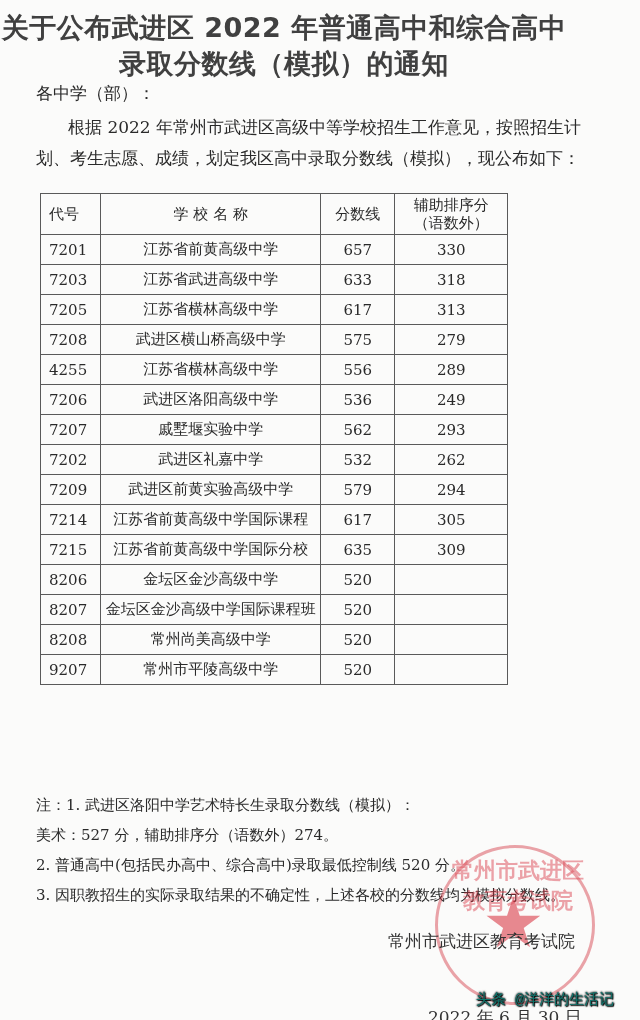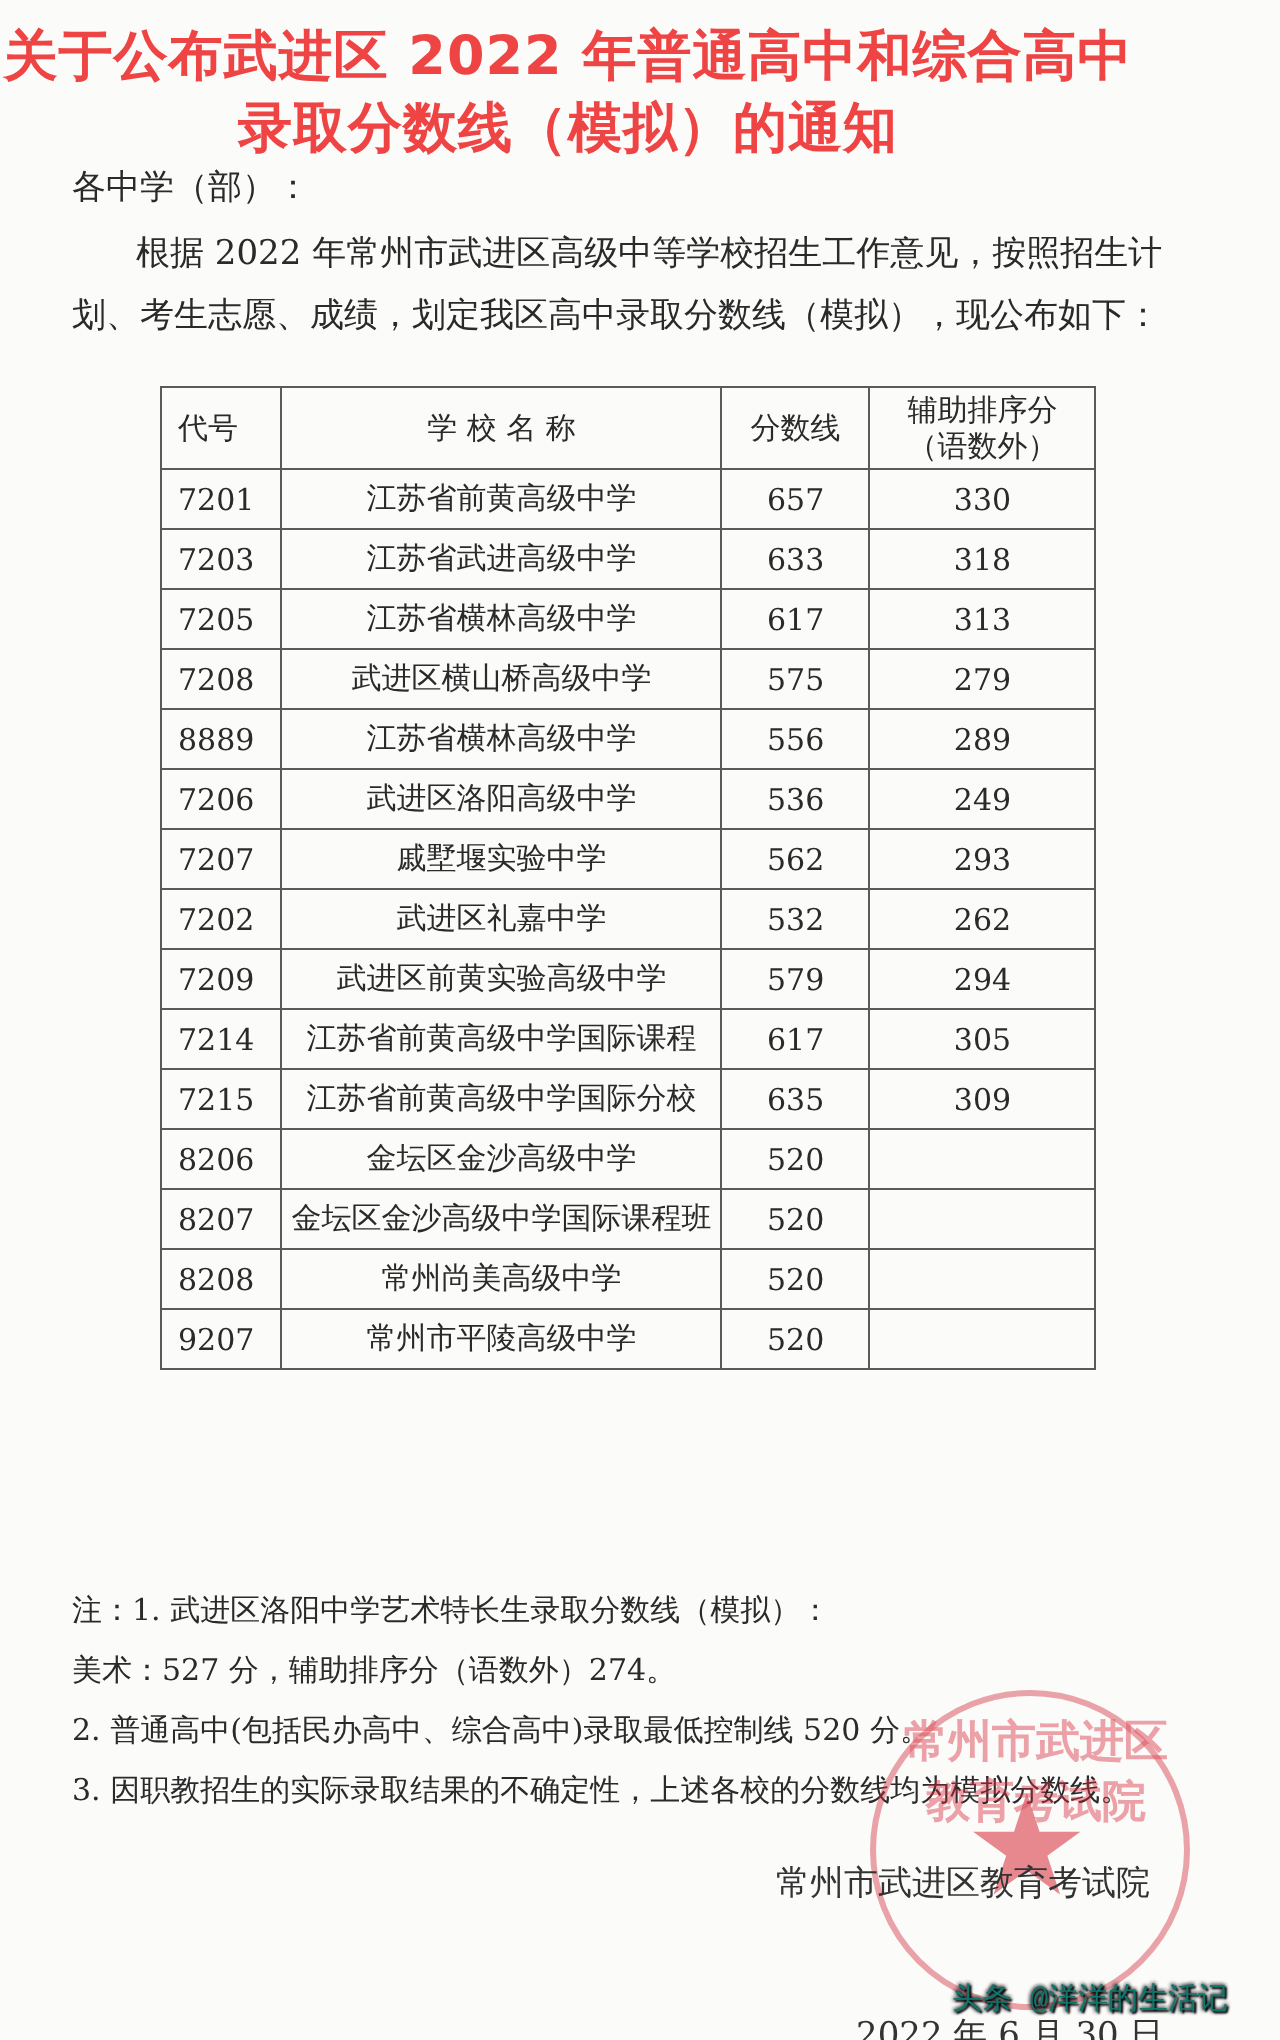--- a/index.html
+++ b/index.html
@@ -3,33 +3,33 @@
 <meta charset="utf-8">
 <style>
   html, body { margin:0; padding:0; }
   body {
     width:640px; height:1020px; overflow:hidden; position:relative;
     background:#fbfbfa; color:#2a2a2a;
     font-family:"DejaVu Serif","Liberation Serif",serif;
   }
   .title {
     position:absolute; left:0; width:568px; text-align:center;
-    font-weight:bold; font-size:27px; color:#ef4444; letter-spacing:0.5px;
+    font-weight:bold; font-size:27px; color:#404040; letter-spacing:0.5px;
     font-family:"DejaVu Sans","Liberation Sans",sans-serif;
   }
   .t1 { top:10px; }
   .t2 { top:46px; }
   .salutation { position:absolute; left:36px; top:82px; font-size:17px; }
   .para {
     position:absolute; left:36px; top:112px; width:570px;
     font-size:17px; line-height:31px; text-indent:32px;
   }
   table.scores {
     position:absolute; left:40px; top:193px; width:468px;
-    border-collapse:collapse; font-size:15px;margin-left:40px;
+    border-collapse:collapse; font-size:15px;
   }
   table.scores td, table.scores th {
     border:1.5px solid #5a5a5a; text-align:center; font-weight:normal;
     padding:0; height:29px;
   }
   table.scores th { height:40px; font-size:15px; line-height:18px; }
   .c-code { width:56px; text-align:left !important; padding-left:8px !important; }
   .c-name { width:290px; }
   .c-score { width:89px; }
   .c-aux { width:140px; }
@@ -99,21 +99,21 @@
         <td class="c-score">617</td>
         <td class="c-aux">313</td>
       </tr>
       <tr>
         <td class="c-code">7208</td>
         <td class="c-name">武进区横山桥高级中学</td>
         <td class="c-score">575</td>
         <td class="c-aux">279</td>
       </tr>
       <tr>
-        <td class="c-code">8889</td>
+        <td class="c-code">4255</td>
         <td class="c-name">江苏省横林高级中学</td>
         <td class="c-score">556</td>
         <td class="c-aux">289</td>
       </tr>
       <tr>
         <td class="c-code">7206</td>
         <td class="c-name">武进区洛阳高级中学</td>
         <td class="c-score">536</td>
         <td class="c-aux">249</td>
       </tr>

